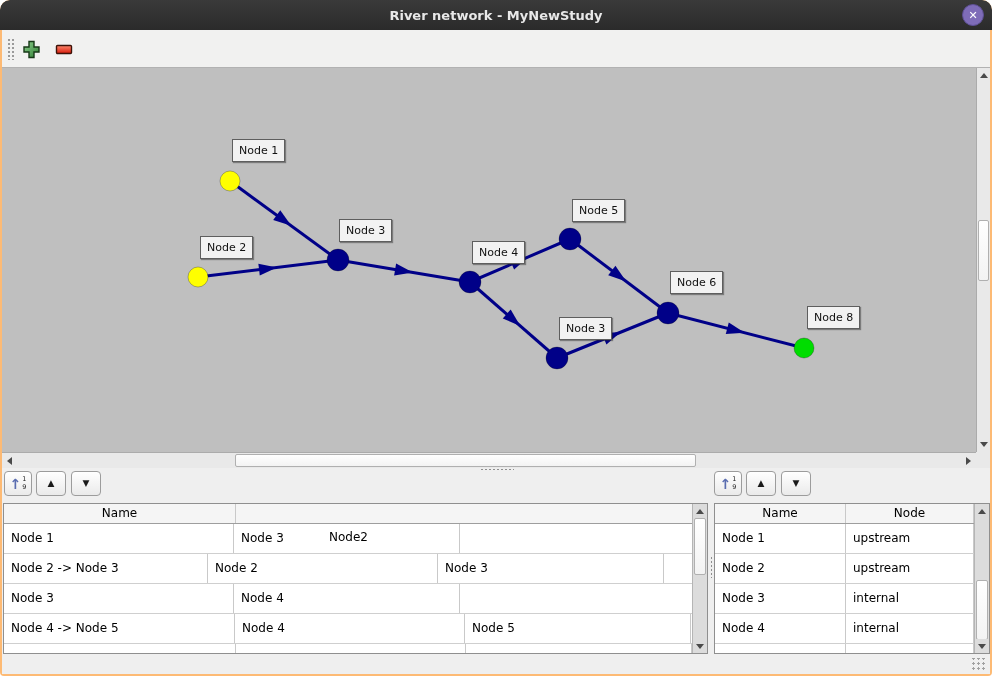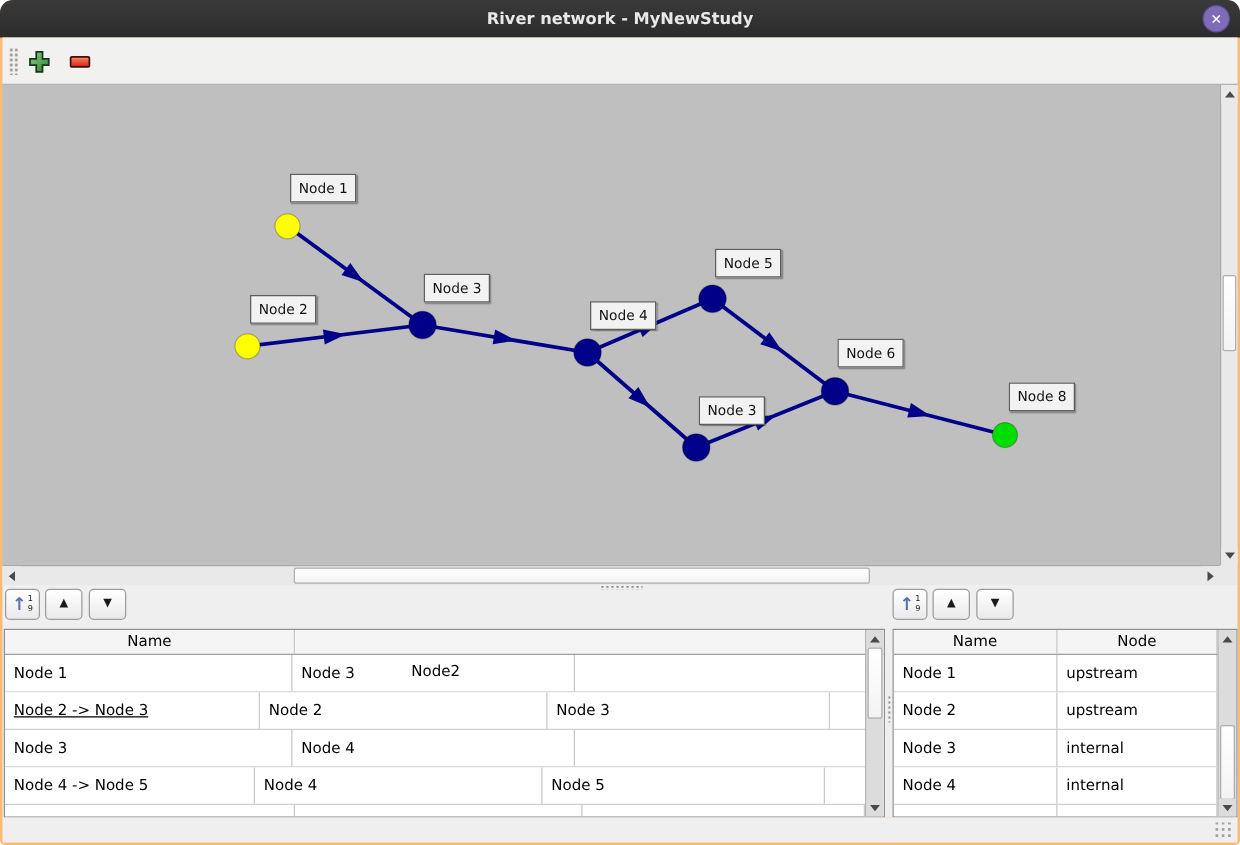--- a/index.html
+++ b/index.html
@@ -204,30 +204,30 @@
     <div class="table" style="left:1px;width:705px;">
         <div class="t-head">
           <div class="t-hcell" style="width: 232px;">Name</div>
           <div class="t-hcell" style="width: 226px; margin-top: 24px;">Node2</div>
         </div>
       <div class="t-row">
           <div class="t-cell" style="width: 230px;">Node 1</div>
           <div class="t-cell" style="width: 226px;">Node 3</div>
         </div>
         <div class="t-row">
-          <div class="t-cell" style="width: 204px; text-decoration: underline;">Node 2 -&gt; Node 3</div>
+          <div class="t-cell" style="width: 204px;">Node 2 -&gt; Node 3</div>
           <div class="t-cell" style="width: 230px;">Node 2</div>
           <div class="t-cell" style="width: 226px;">Node 3</div>
         </div>
         <div class="t-row">
           <div class="t-cell" style="width: 230px;">Node 3</div>
           <div class="t-cell" style="width: 226px;">Node 4</div>
         </div>
         <div class="t-row">
-          <div class="t-cell" style="width: 200px;">Node 4 -&gt; Node 5</div>
+          <div class="t-cell" style="width: 231px;">Node 4 -&gt; Node 5</div>
           <div class="t-cell" style="width: 230px;">Node 4</div>
           <div class="t-cell" style="width: 226px;">Node 5</div>
         </div>
         <div class="t-row">
           <div class="t-cell" style="width: 232px;"></div>
           <div class="t-cell" style="width: 230px;"></div>
           <div class="t-cell" style="width: 226px;"></div>
         </div>
         <div class="t-sb">
         <div class="sb-btn" style="left:0;top:0;width:14px;height:14px;background:#dcdcdc;">

